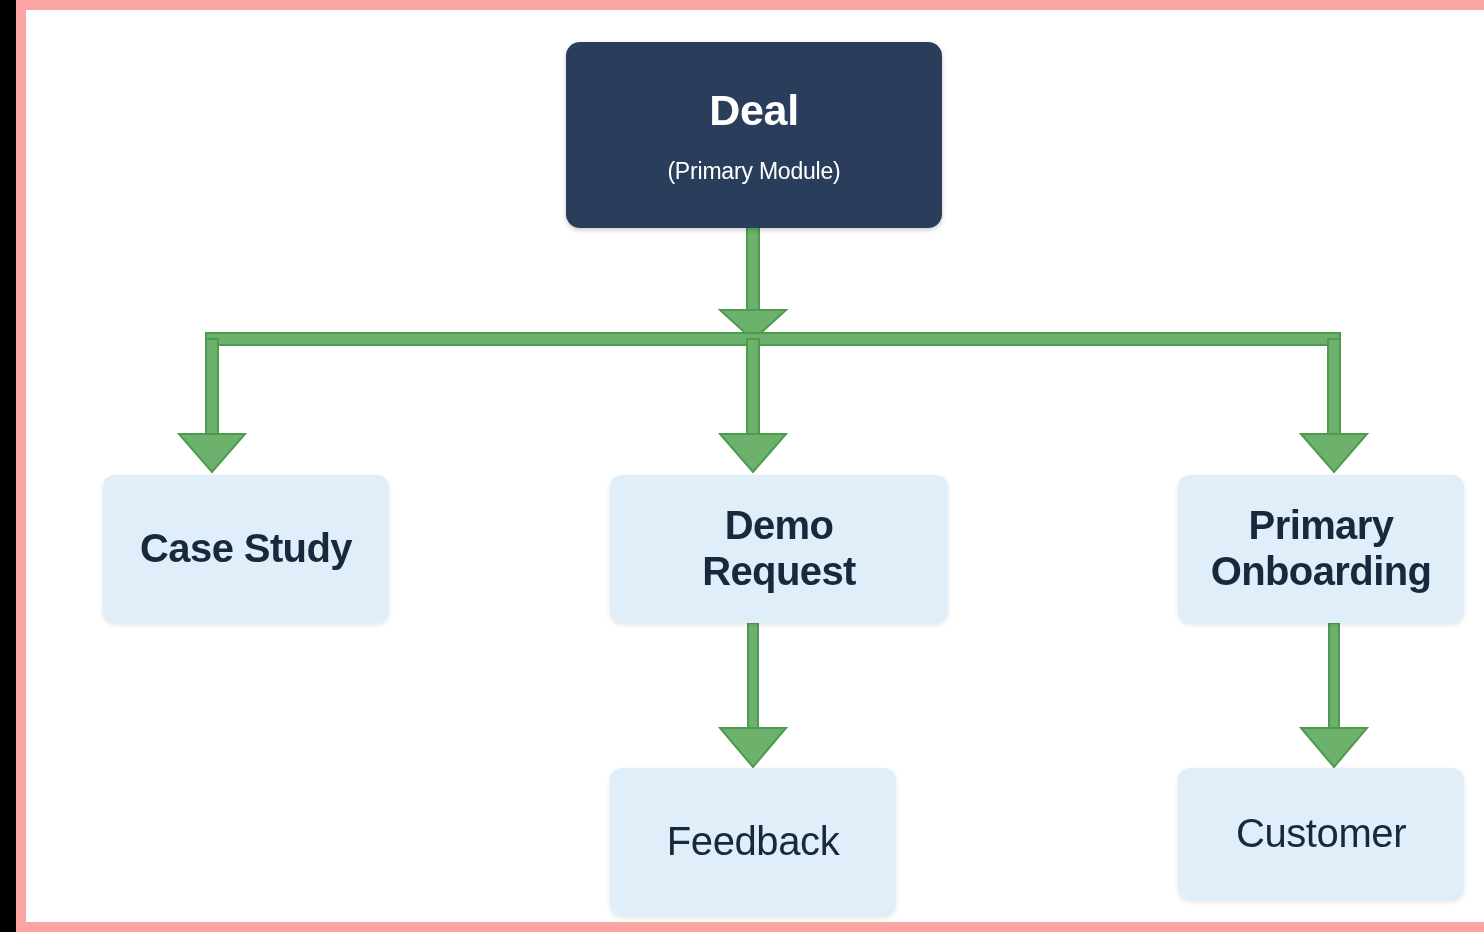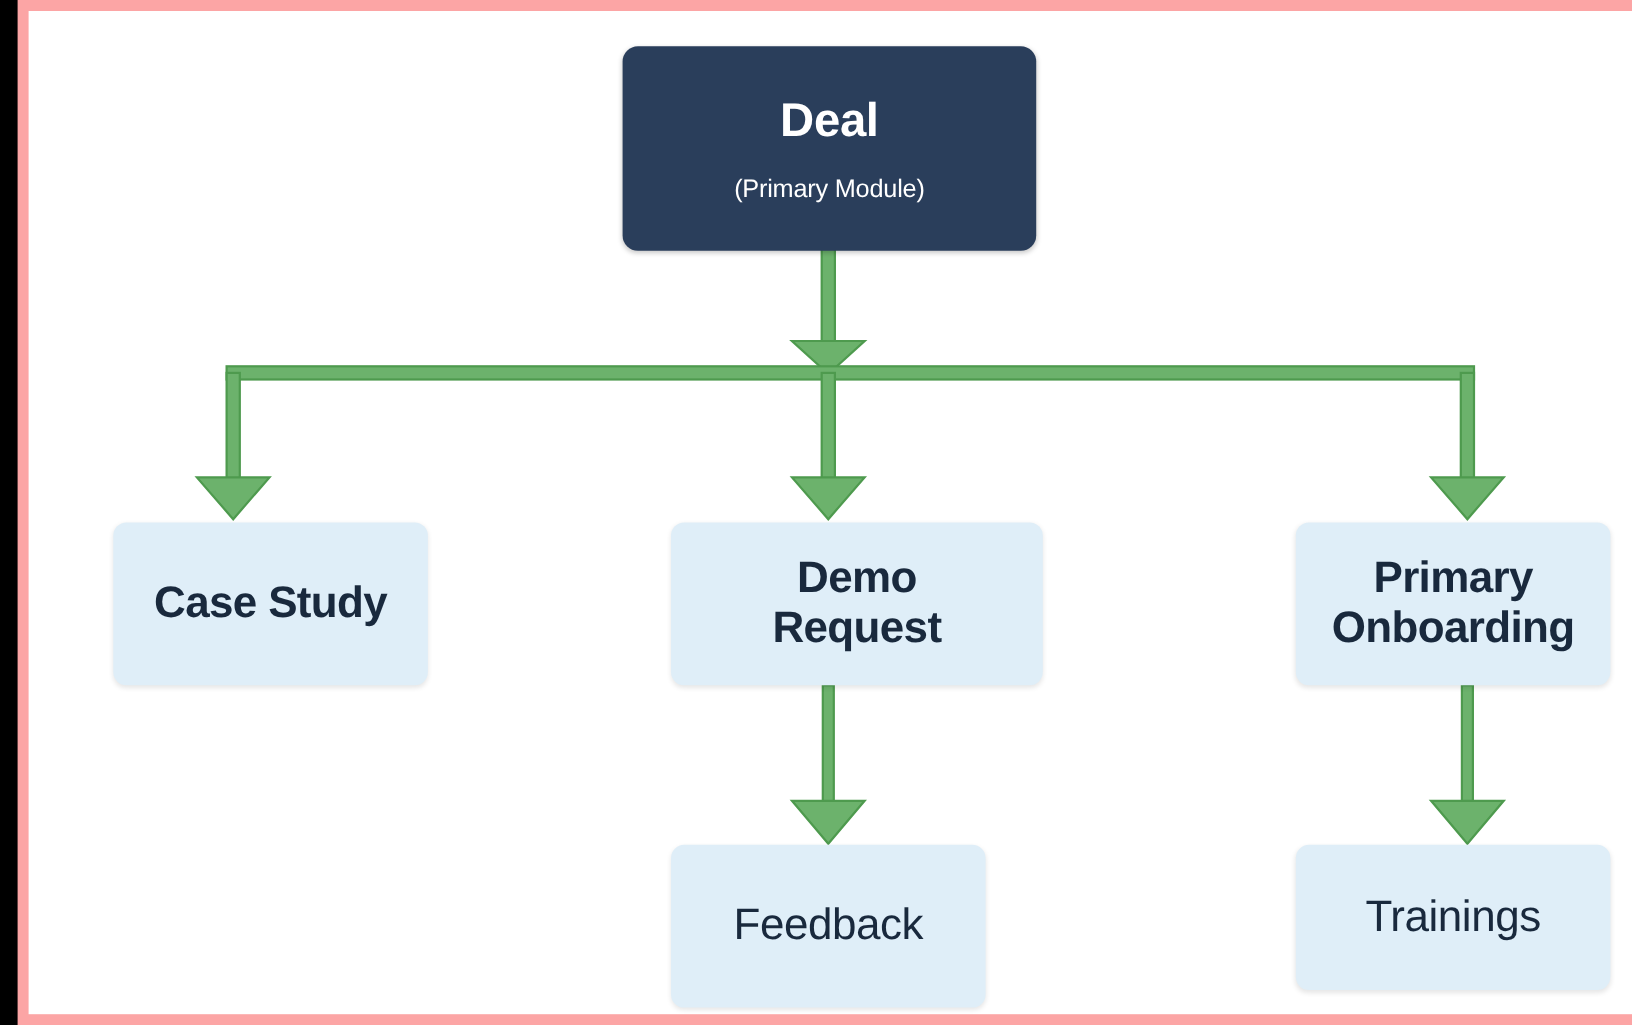--- a/index.html
+++ b/index.html
@@ -162,17 +162,17 @@
     <div class="node child" id="node-cust-onboard">
       <span class="child-label">Primary
 Onboarding</span>
     </div>
 
     <div class="node leaf" id="node-feedback">
       <span class="leaf-label">Feedback</span>
     </div>
 
     <div class="node leaf" id="node-trainings">
-      <span class="leaf-label">Trainings</span>
+      <span class="leaf-label">Customer</span>
     </div>
 
   </div>
 </div>
 
 </body></html>

